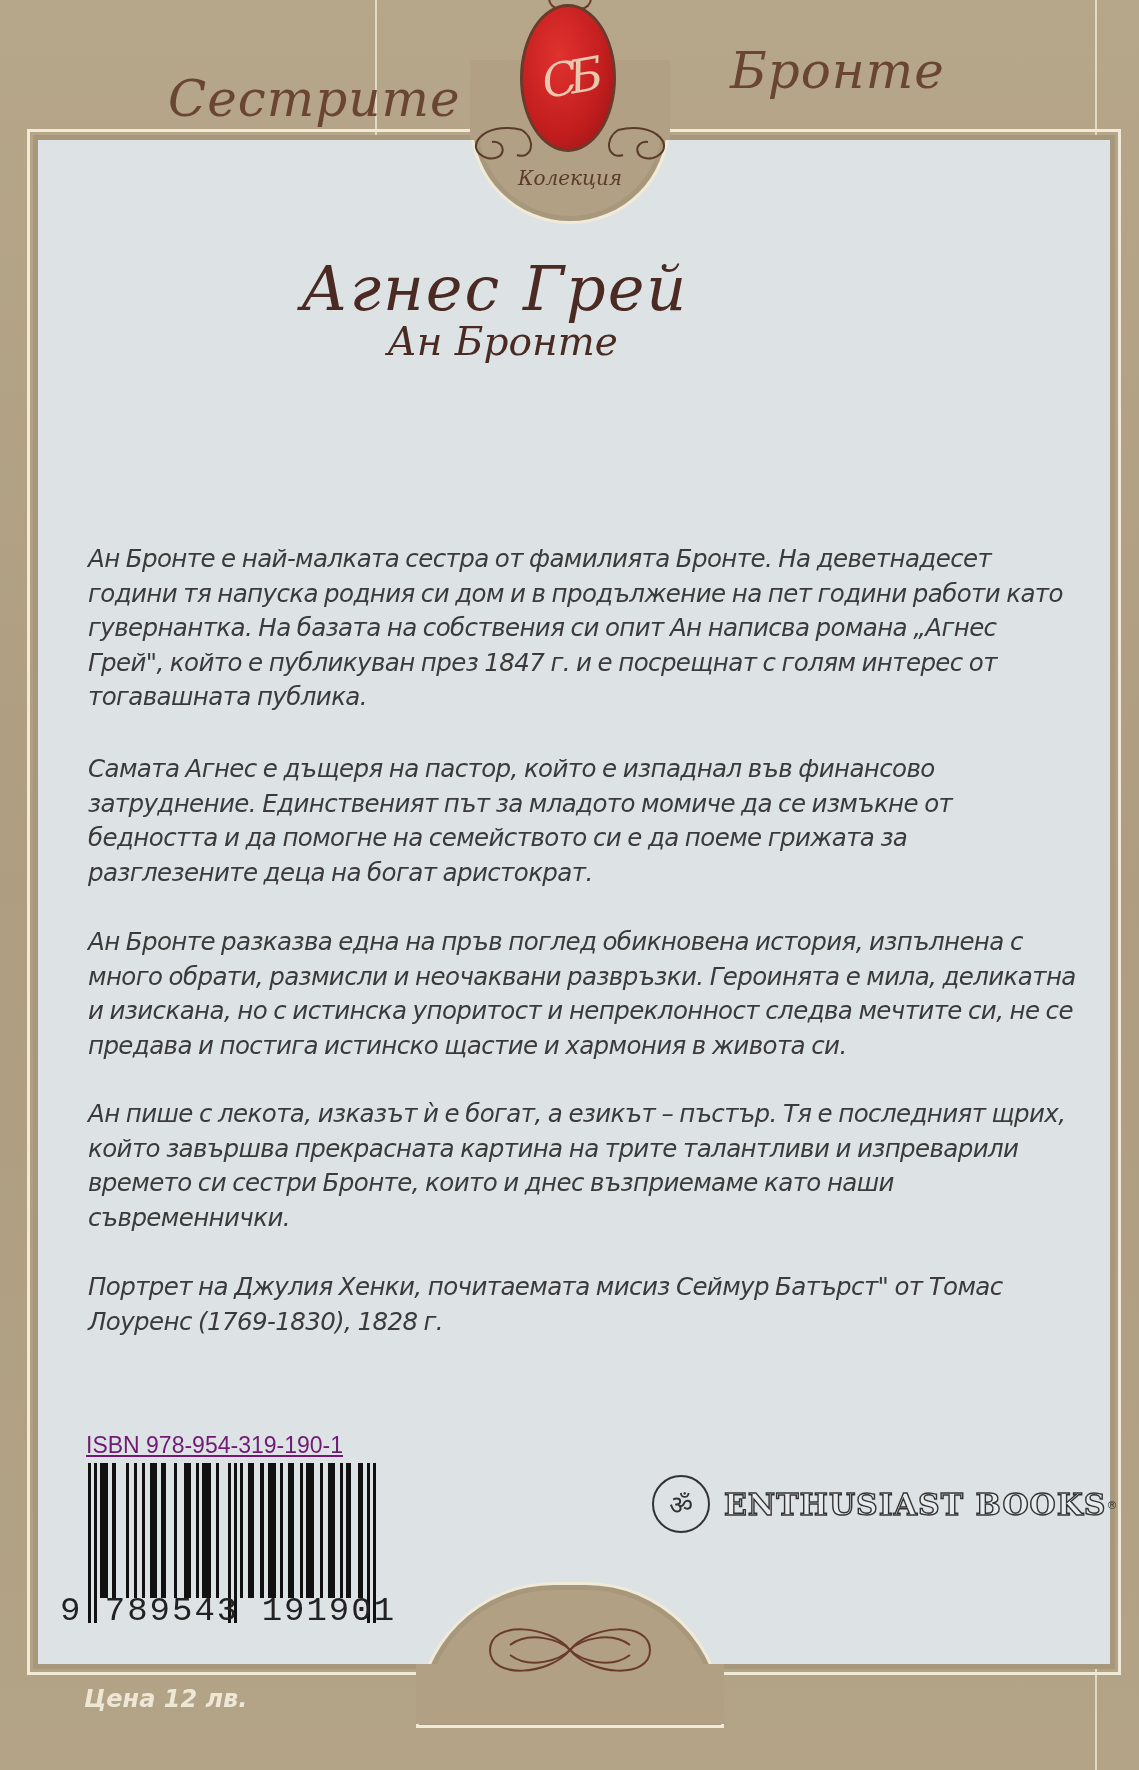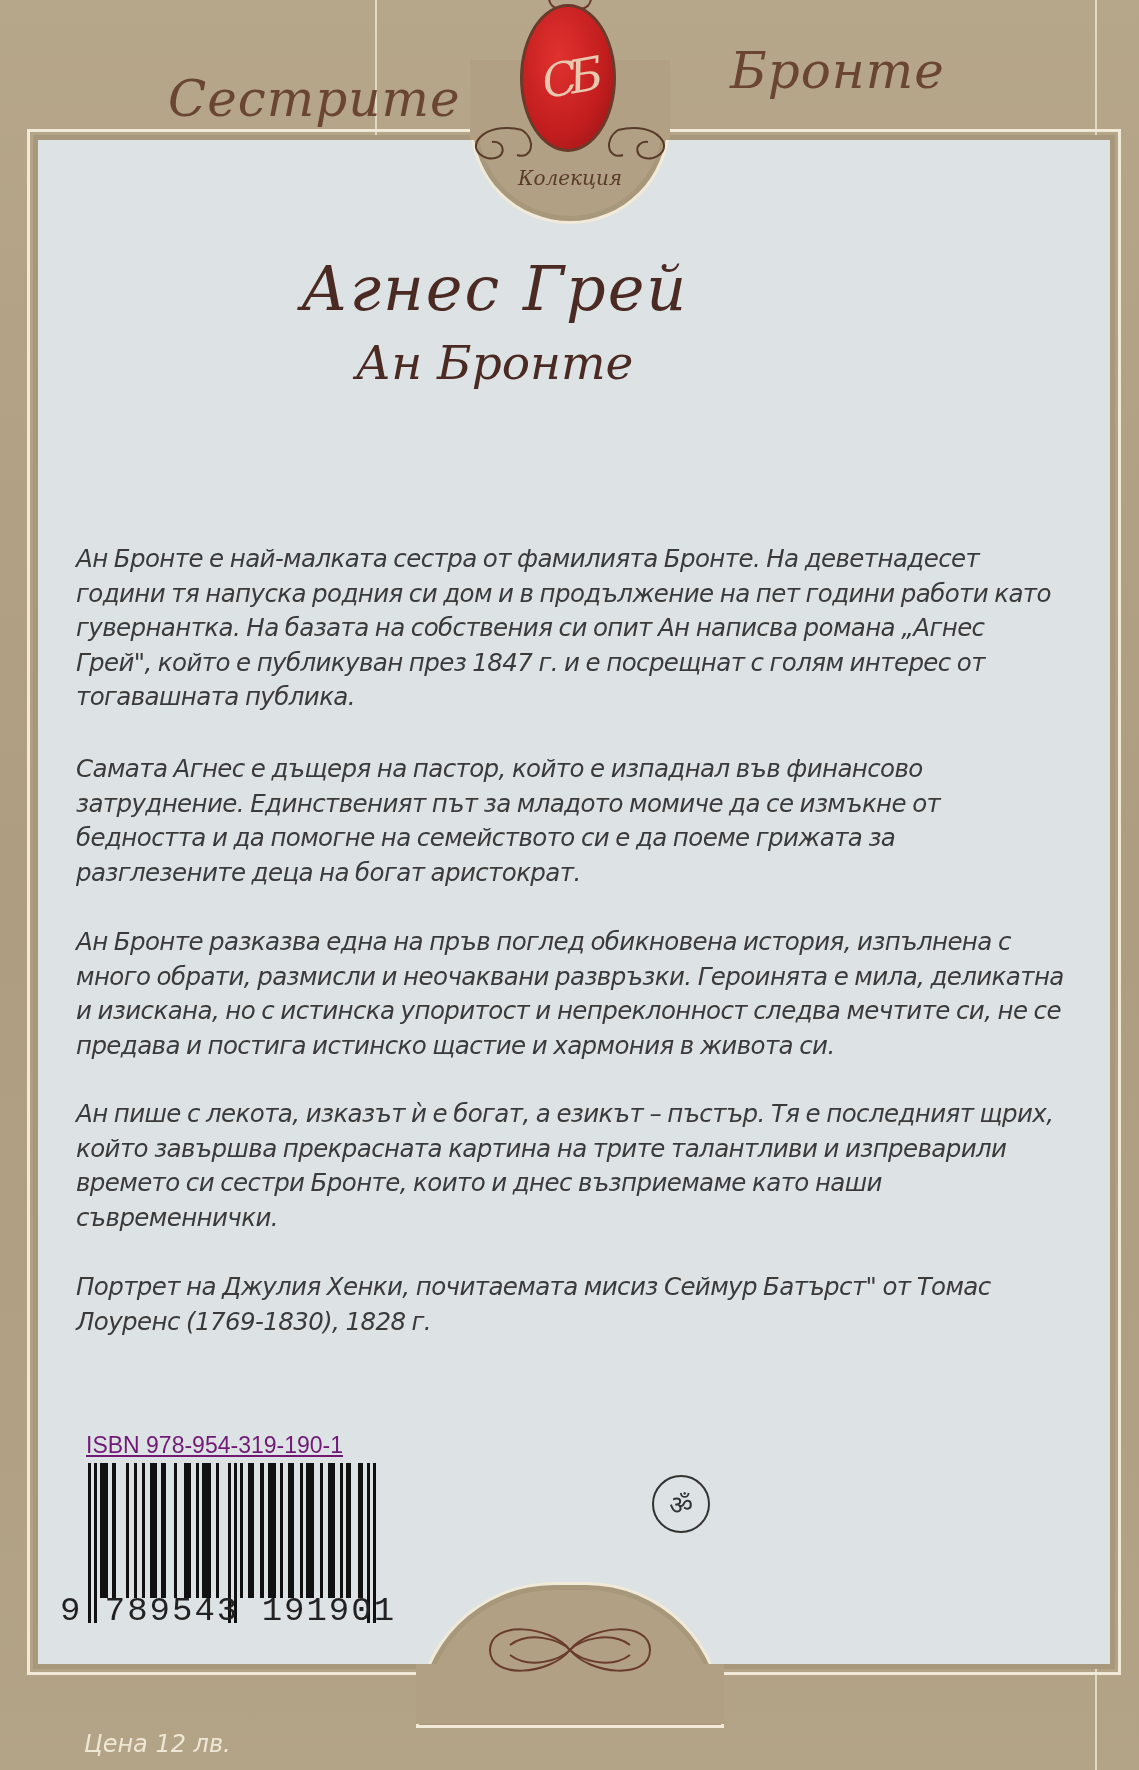--- a/index.html
+++ b/index.html
@@ -64,24 +64,24 @@
   .collection-label {
     position:absolute; left:510px; top:166px; width:120px; text-align:center;
     font-family:"DejaVu Serif", serif; font-style:italic; font-size:20px; color:#5a3b2a;
   }
 
   .book-title {
     position:absolute; left:0; width:989px; text-align:center;
     font-family:"DejaVu Serif", serif; font-style:italic; color:#4a2a22;
   }
   .title-main { top:252px; font-size:62px; letter-spacing:2px; }
-  .title-author { top:335px; font-size:47px; }
+  .title-author { top:319px; font-size:39px;padding-left:8px; }
 
   .blurb {
-    position:absolute; left:76px; width:990px;
+    position:absolute; left:88px; width:990px;
     font-family:"DejaVu Sans", sans-serif; font-style:italic;
     font-size:24.5px; line-height:34.5px; color:#3a3a3a;
     letter-spacing:-0.6px; word-spacing:-1px;
   }
   .p1 { top:542px; }
   .p2 { top:752px; }
   .p3 { top:925px; }
   .p4 { top:1097px; }
   .p5 { top:1270px; }
 
@@ -106,22 +106,22 @@
     font-family:"DejaVu Serif", serif; font-size:26px; color:#333; box-sizing:border-box;
   }
   .pub-name {
     font-family:"DejaVu Serif", serif; font-size:30px; font-weight:bold; color:#e8ebec;
     -webkit-text-stroke:1.4px #333; letter-spacing:1px;
   }
   .pub-reg { font-size:11px; vertical-align:super; color:#333; }
 
   .price {
     position:absolute; left:84px; top:1685px;
-    font-family:"DejaVu Sans", sans-serif; font-style:italic; font-weight:normal;
-    font-size:24px; color:#efe7d6;margin-top:45px;
+    font-family:"DejaVu Sans", sans-serif; font-style:italic; font-weight:bold;
+    font-size:24px; color:#efe7d6;
   }
 </style>
 </head>
 <body>
 
 <div class="cover"></div>
 <div class="crease" style="left:375px;height:140px;"></div>
 <div class="crease" style="left:1095px;height:1770px;"></div>
 
 <div class="frame-outer"></div>
@@ -190,20 +190,23 @@
       <rect x="258" y="0" width="5" height="135"></rect>
     <rect x="270" y="0" width="5" height="135"></rect>
       <rect x="279" y="0" width="3" height="160"></rect>
     <rect x="285" y="0" width="3" height="160"></rect>
   </g>
 </svg>
 <div class="barcode-digits">9 789543 191901</div>
 
 <div class="publisher">
   <div class="pub-mark">ॐ</div>
+  <div>
+    <span class="pub-name">ENTHUSIAST BOOKS</span><span class="pub-reg">®</span>
+  </div>
 </div>
 
 <svg class="scroll" style="left:470px;top:1615px;" width="200" height="70" viewBox="0 0 200 70">
   <path d="M20 35 C 20 5, 80 10, 100 35 C 120 60, 180 65, 180 35 C 180 5, 120 10, 100 35 C 80 60, 20 65, 20 35 Z" fill="none" stroke="#6a3b2a" stroke-width="2"></path>
   <path d="M40 30 C 60 15, 90 25, 100 35 C 110 45, 140 55, 160 40" fill="none" stroke="#6a3b2a" stroke-width="2"></path>
   <path d="M40 40 C 60 55, 90 45, 100 35 C 110 25, 140 15, 160 30" fill="none" stroke="#6a3b2a" stroke-width="2"></path>
 </svg>
 
 <div class="price">Цена 12 лв.</div>
 

